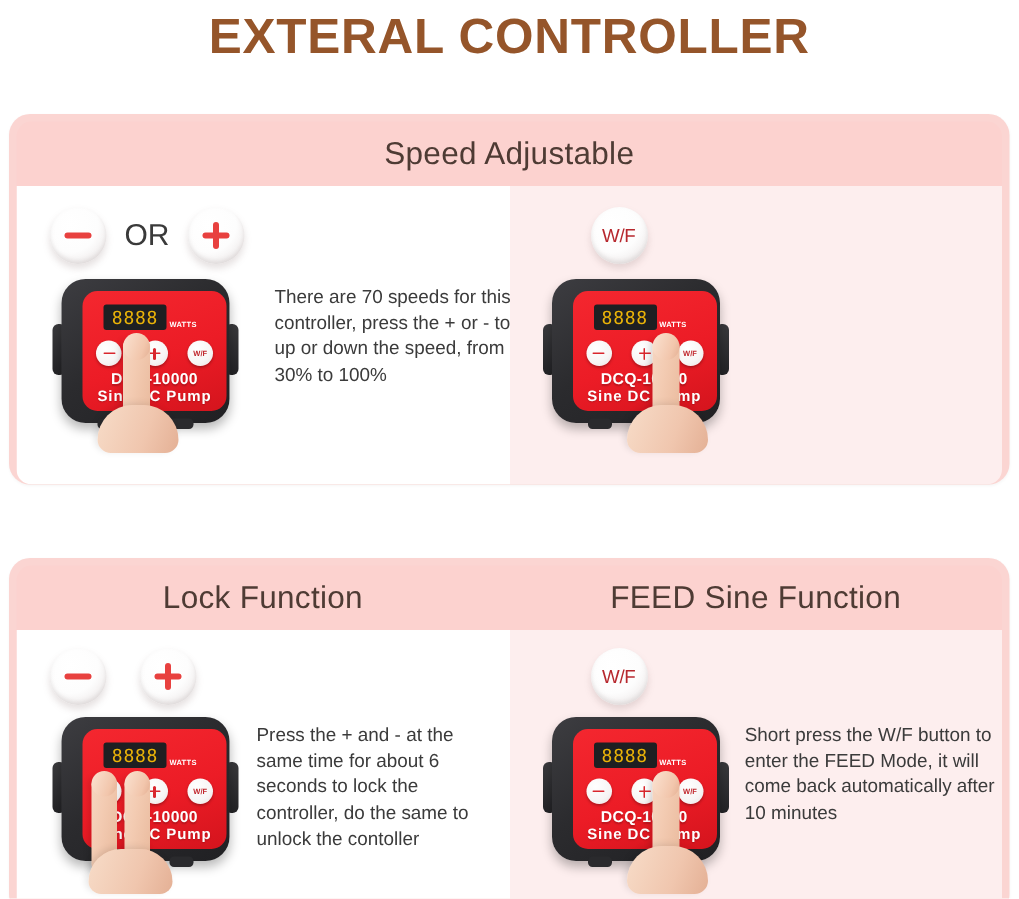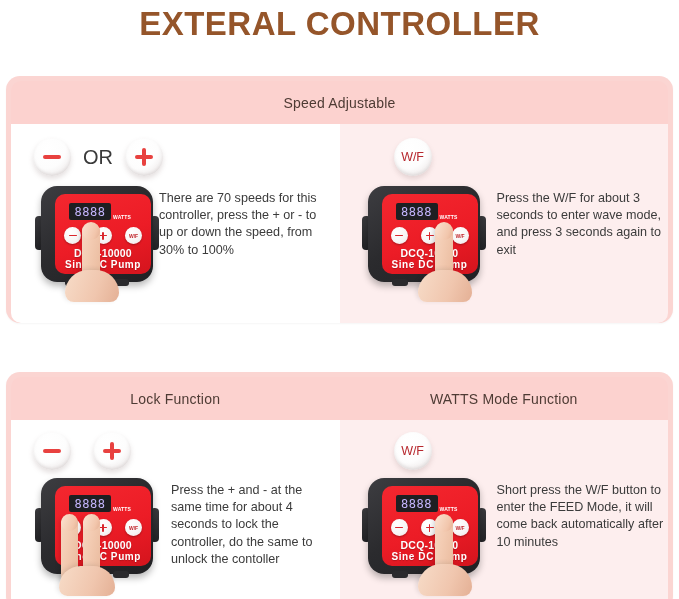--- a/index.html
+++ b/index.html
@@ -38,21 +38,21 @@
     margin: 5px 5px 0 5px;
     height: 43px;
     background: #fcd2cf;
     border-top-left-radius: 10px;
     border-top-right-radius: 10px;
     display: flex;
   }
   .head-cell {
     flex: 1 1 50%;
     display: flex; align-items: center; justify-content: center;
-    font-size: 14px;
+    font-size: 21px;
     color: #4e3b34;
     letter-spacing: 0.2px;
   }
 
   .body-band {
     position: relative;
     margin: 0 5px 5px 5px;
     height: calc(100% - 48px);
     display: flex;
     border-bottom-left-radius: 10px;
@@ -129,21 +129,21 @@
     background: linear-gradient(160deg,#f4272f 0%, #ec1c26 55%, #d4141d 100%);
     border-radius: 10px;
   }
   .device .screen {
     position: absolute; left: 14px; top: 9px; width: 42px; height: 17px;
     background: #1e1f22; border-radius: 2px;
     display: flex; align-items: center; justify-content: center;
   }
   .device .screen span {
     font-family: "DejaVu Sans Mono", monospace;
-    font-size: 12px; color: #c4b5fd; letter-spacing: 0.5px;
+    font-size: 12px; color: #eab308; letter-spacing: 0.5px;
   }
   .device .watts {
     position: absolute; left: 58px; top: 20px;
     font-size: 5px; font-weight: 700; color: #ffffff; letter-spacing: 0.2px;
   }
   .device .btnrow {
     position: absolute; left: 9px; top: 33px; width: 78px;
     display: flex; justify-content: space-between; align-items: center;
   }
   .device .dbtn {
@@ -249,21 +249,21 @@
             </div>
             <div class="foot foot-l"></div>
             <div class="foot foot-r"></div>
           </div>
 
           <div class="finger" style="left:47px; top:40px; width:18px; height:62px;"></div>
           <div class="fingertip" style="left:47px; top:36px; width:18px; height:18px;"></div>
           <div class="hand" style="left:30px; top:84px; width:54px; height:32px;"></div>
         </div>
 
-        <div class="caption" style="left:148px; top:66px; width:160px;">There are 70 speeds for this controller, press the + or - to up or down the speed,  from 30% to 100%</div>
+        <div class="caption" style="left:172px; top:66px; width:160px;">There are 70 speeds for this controller, press the + or - to up or down the speed,  from 30% to 100%</div>
       </div>
 
       <div class="body-cell body-right">
 
         <div class="keys pos-b">
           <div class="rkey">
             <span class="glyph-wf">W/F</span>
           </div>
         </div>
 
@@ -293,31 +293,30 @@
               </div>
             </div>
             <div class="foot foot-l"></div>
             <div class="foot foot-r"></div>
           </div>
           <div class="finger" style="left:73px; top:40px; width:18px; height:62px;"></div>
           <div class="fingertip" style="left:73px; top:36px; width:18px; height:18px;"></div>
           <div class="hand" style="left:56px; top:84px; width:54px; height:32px;"></div>
         </div>
 
-        <div class="caption" style="left:157px; top:66px; width:168px;">Press the W/F for about 3 seconds to enter wave mode, and press 3 seconds again to exit</div>
       </div>
 
     </div>
   </div>
 
   <div class="section section-2">
 
     <div class="head-band">
       <div class="head-cell">Lock Function</div>
-      <div class="head-cell">WATTS Mode Function</div>
+      <div class="head-cell">FEED Sine Function</div>
     </div>
 
     <div class="body-band">
 
       <div class="body-cell body-left">
 
         <div class="keys pos-c" style="gap:22px;">
           <div class="rkey">
             <span class="glyph-minus"></span>
           </div>
@@ -355,21 +354,21 @@
             <div class="foot foot-r"></div>
           </div>
 
           <div class="finger" style="left:26px; top:40px; width:17px; height:66px;"></div>
           <div class="fingertip" style="left:26px; top:36px; width:17px; height:17px;"></div>
           <div class="finger" style="left:48px; top:40px; width:17px; height:66px;"></div>
           <div class="fingertip" style="left:48px; top:36px; width:17px; height:17px;"></div>
           <div class="hand" style="left:24px; top:88px; width:56px; height:30px;"></div>
         </div>
 
-        <div class="caption" style="left:160px; top:62px; width:162px;">Press the + and - at the same time for about 4 seconds to lock the controller, do the same to unlock the contoller</div>
+        <div class="caption" style="left:160px; top:62px; width:162px;">Press the + and - at the same time for about 6 seconds to lock the controller, do the same to unlock the contoller</div>
       </div>
 
       <div class="body-cell body-right">
 
         <div class="keys pos-d">
           <div class="rkey">
             <span class="glyph-wf">W/F</span>
           </div>
         </div>
 

